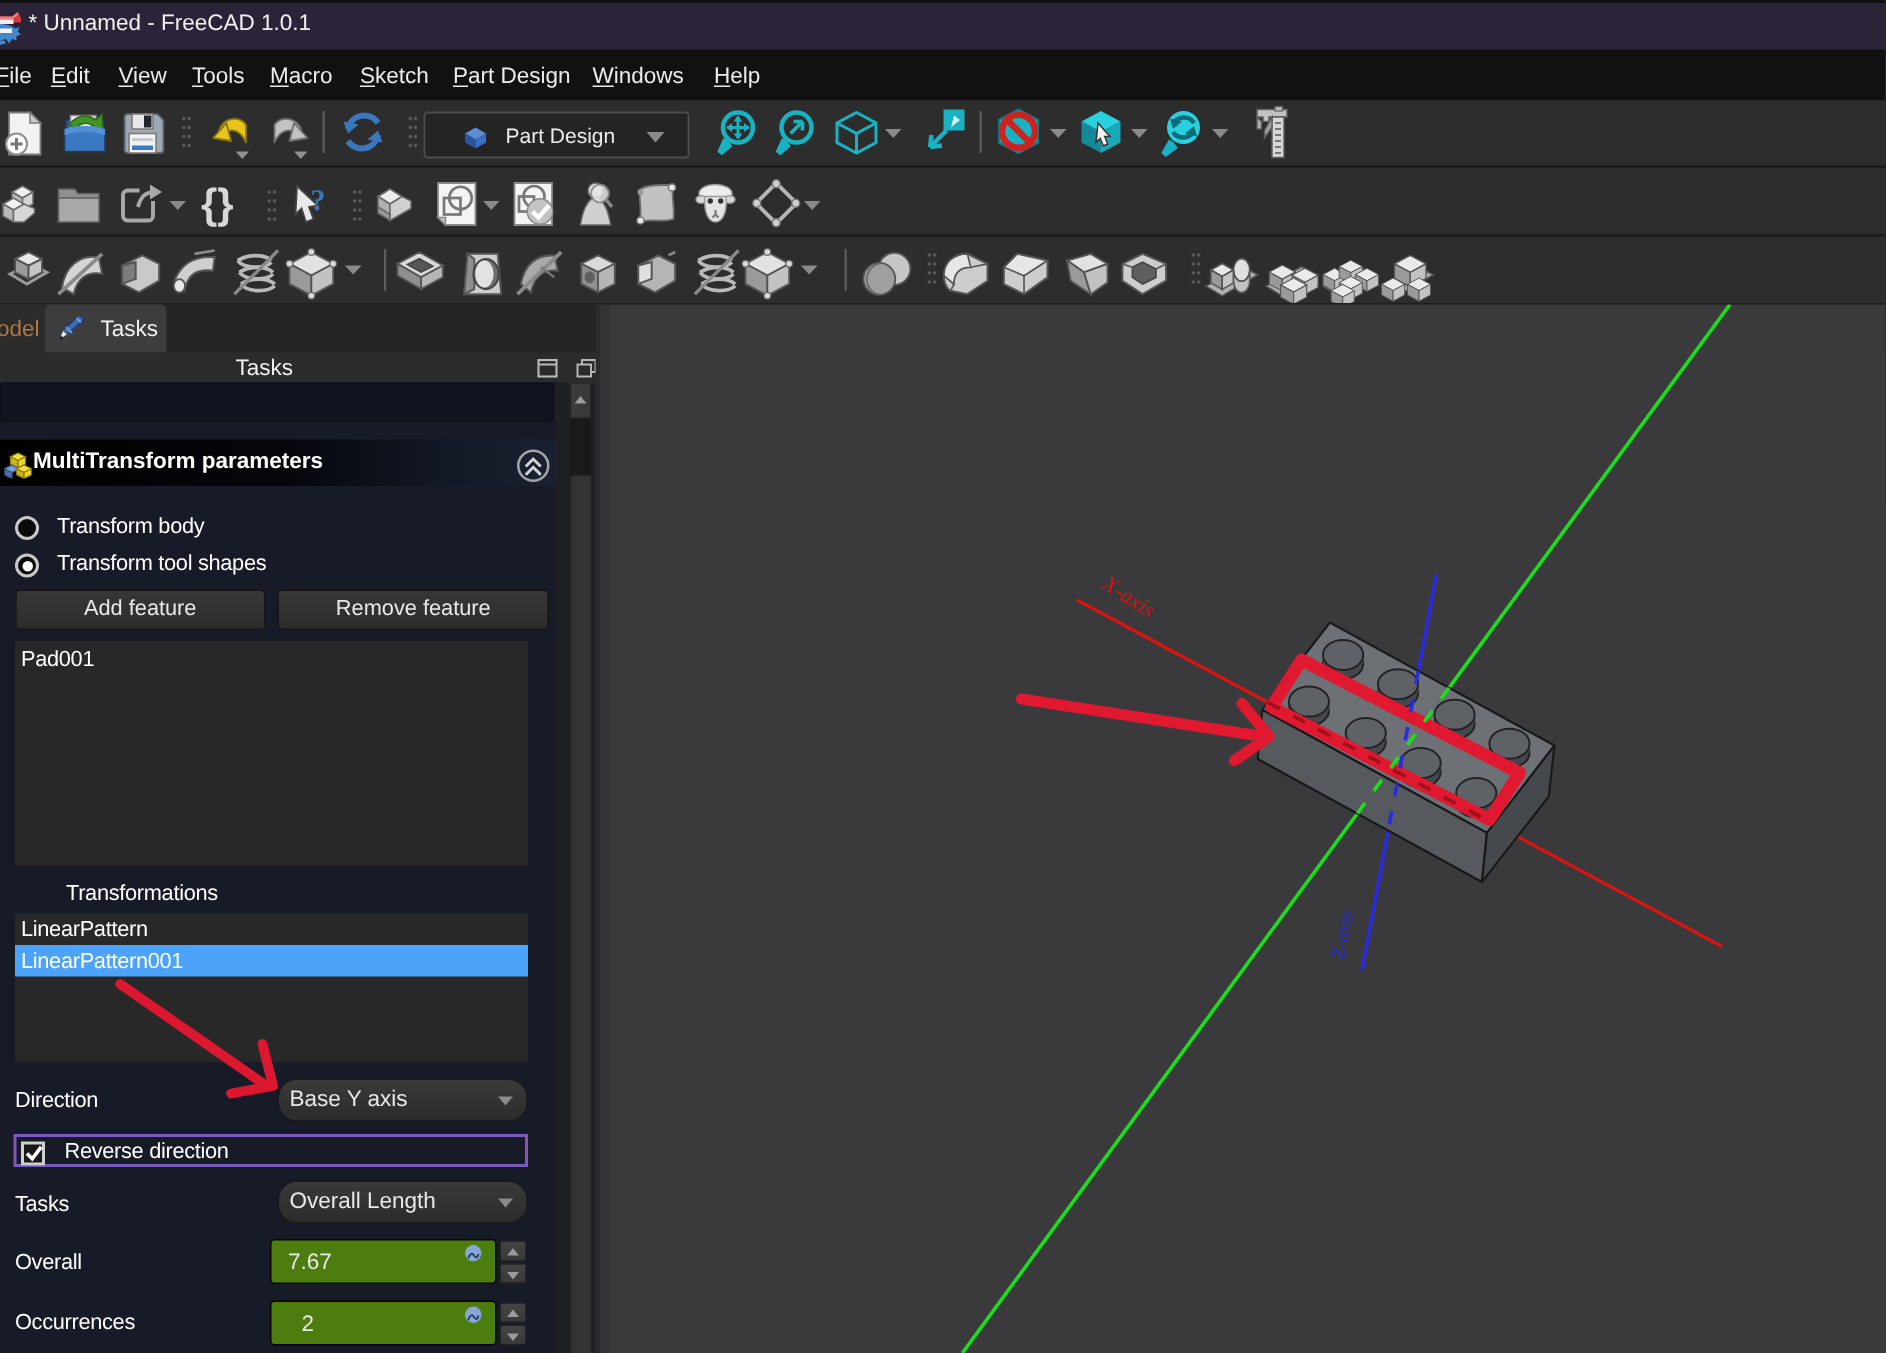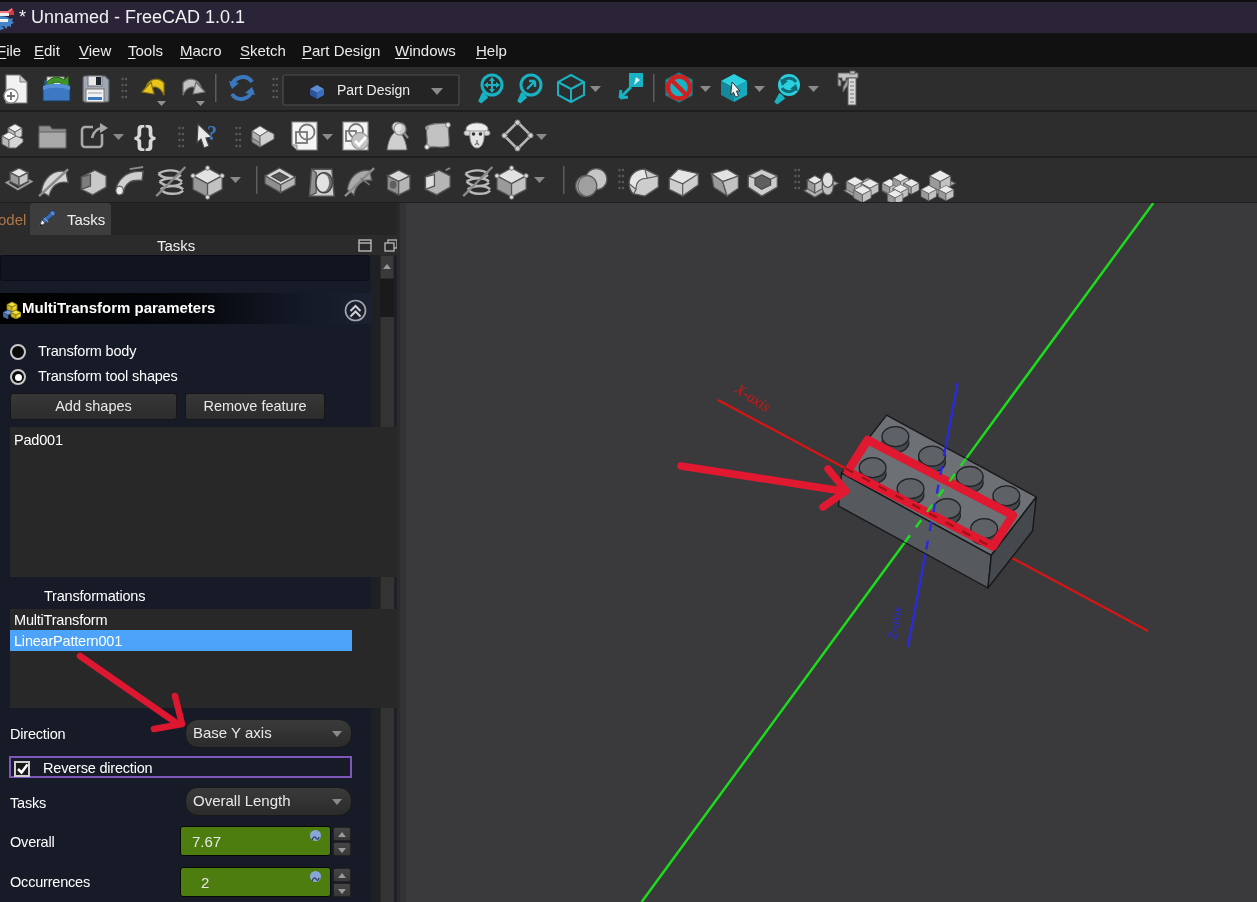--- a/index.html
+++ b/index.html
@@ -2,21 +2,21 @@
 <html><head>
 <meta charset="utf-8">
 <style>
 html,body{margin:0;padding:0;}
 body{width:1257px;height:902px;overflow:hidden;position:relative;background:#2d2d2d;
  font-family:"Liberation Sans",sans-serif;color:#e8e8e8;}
 .abs{position:absolute;}
 u{text-decoration:underline;text-underline-offset:2px;}
 
 #titlebar{left:0;top:0;width:1257px;height:33px;background:#2b2337;}
-#titlebar .t{position:absolute;left:19px;top:7px;font-size:18px;color:#f0f0f0;}
+#titlebar .t{position:absolute;left:19px;top:7px;font-size:15px;color:#f0f0f0;}
 #menubar{left:0;top:33px;width:1257px;height:34px;background:#111111;}
 #menubar span{position:absolute;top:9px;font-size:15px;color:#ececec;}
 #tb1{left:0;top:67px;width:1257px;height:43px;background:#2d2d2d;border-bottom:2px solid #1e1e1e;}
 #tb2{left:0;top:112px;width:1257px;height:44px;background:#2d2d2d;border-bottom:2px solid #1e1e1e;}
 #tb3{left:0;top:158px;width:1257px;height:44px;background:#2d2d2d;border-bottom:1px solid #1e1e1e;}
 #tabrow{left:0;top:203px;width:1257px;height:32px;background:#252525;}
 .tab{position:absolute;top:0;height:32px;}
 #tabModel{left:0;width:41px;background:#2b2b2b;color:#ad7747;font-size:15px;}
 #tabModel span{position:absolute;left:-2px;top:8px;}
 #tabTasks{left:30px;width:81px;background:#3d3d3d;border-radius:4px 4px 0 0;color:#f0f0f0;font-size:15px;}
@@ -32,21 +32,21 @@
 #sbtrack{left:380px;top:279px;width:14px;height:38px;background:#1a1a1a;}
 #sbthumb{left:380px;top:317px;width:14px;height:585px;background:#333333;border-left:1px solid #262626;box-sizing:border-box;}
 .navybox{left:0px;top:255px;width:369px;height:26px;background:#10151f;border:1px solid #0a0e16;border-radius:3px;box-sizing:border-box;}
 #secheader{left:0;top:293px;width:371px;height:31px;background:linear-gradient(90deg,#010101 0%,#04060a 50%,#121724 78%,#1b2130 100%);}
 #secheader .t{position:absolute;left:22px;top:6px;font-weight:bold;font-size:15px;color:#fff;}
 .radio{position:absolute;width:12px;height:12px;border:2px solid #c9c9c9;border-radius:50%;background:#0b0b0b;}
 .radio.sel::after{content:"";position:absolute;left:2.5px;top:2.5px;width:7px;height:7px;border-radius:50%;background:#fff;}
 .plabel{position:absolute;font-size:14.5px;color:#ffffff;letter-spacing:-0.2px;}
 .btn{position:absolute;height:27px;background:linear-gradient(#373737,#2c2c2c);border:1px solid #161616;border-radius:3px;box-sizing:border-box;
  font-size:14.5px;color:#e8e8e8;text-align:center;line-height:25px;}
-.list{position:absolute;background:#282828;padding-left:46px;}
+.list{position:absolute;background:#282828;}
 .combo{position:absolute;background:linear-gradient(#3a3a3a,#2b2b2b);border:1px solid #191919;border-radius:13px;box-sizing:border-box;font-size:15px;}
 .combo .ct{position:absolute;left:7px;top:4px;}
 .combo .ar{position:absolute;right:9px;top:11px;width:0;height:0;border-left:5px solid transparent;border-right:5px solid transparent;border-top:6px solid #8a8a8a;}
 .spin{position:absolute;background:#4d7c0f;border:1px solid #060606;border-radius:3px;box-sizing:border-box;font-size:15px;}
 .spin .ct{position:absolute;left:11px;top:6px;}
 .spinbtn{position:absolute;width:18px;height:14px;background:linear-gradient(#454545,#383838);border:1px solid #222;border-radius:2px;box-sizing:border-box;}
 .spinbtn i{position:absolute;left:4px;width:0;height:0;border-left:4px solid transparent;border-right:4px solid transparent;}
 .spinbtn.up i{top:4px;border-bottom:5px solid #9a9a9a;}
 .spinbtn.dn i{top:5px;border-top:5px solid #9a9a9a;}
 .expr{position:absolute;width:11px;height:11px;border-radius:50%;background:#88a7d8;}
@@ -576,28 +576,28 @@
   <svg width="23" height="23" viewBox="0 0 23 23" style="position:absolute;left:344px;top:6px">
     <circle cx="11.5" cy="11.5" r="10" fill="none" stroke="#a2a2aa" stroke-width="1.7"></circle>
     <path d="M6.5 12 L11.5 7 L16.5 12 M6.5 17.5 L11.5 12.5 L16.5 17.5" fill="none" stroke="#d2d2d6" stroke-width="2"></path>
   </svg>
 </div>
 
 <div class="radio" style="left:10px;top:344px;"></div>
 <div class="plabel" style="left:38px;top:343px;">Transform body</div>
 <div class="radio sel" style="left:10px;top:369px;"></div>
 <div class="plabel" style="left:38px;top:368px;">Transform tool shapes</div>
-<div class="btn" style="left:10px;top:393px;width:167px;">Add shapes</div>
-<div class="btn" style="left:185px;top:393px;width:140px;">Remove feature</div>
+<div class="btn" style="left:10px;top:393px;width:167px;">Add feature</div>
+<div class="btn" style="left:185px;top:393px;width:181px;">Remove feature</div>
 <div class="list" style="left:10px;top:427px;width:342px;height:150px;">
   <div class="plabel" style="left:4px;top:5px;">Pad001</div>
 </div>
 <div class="plabel" style="left:10px;top:588px;margin-left:34px;">Transformations</div>
 <div class="list" style="left:10px;top:609px;width:342px;height:99px;">
-  <div class="plabel" style="left:4px;top:3px;">MultiTransform</div>
+  <div class="plabel" style="left:4px;top:3px;">LinearPattern</div>
   <div style="position:absolute;left:0;top:21px;width:342px;height:21px;background:#4da3fa;"></div>
   <div class="plabel" style="left:4px;top:24px;color:#ffffff;">LinearPattern001</div>
 </div>
 <div class="plabel" style="left:10px;top:726px;">Direction</div>
 <div class="combo" style="left:185px;top:719px;width:167px;height:29px;">
     <span class="ct">Base Y axis</span>
     <span class="ar"></span>
   </div>
 <div class="abs" style="left:9px;top:756px;width:343px;height:22px;border:2px solid #7e57ba;box-sizing:border-box;"></div>
 <div class="abs" style="left:14px;top:761px;width:16px;height:16px;background:#191919;border:2px solid #cfcfcf;box-sizing:border-box;">

